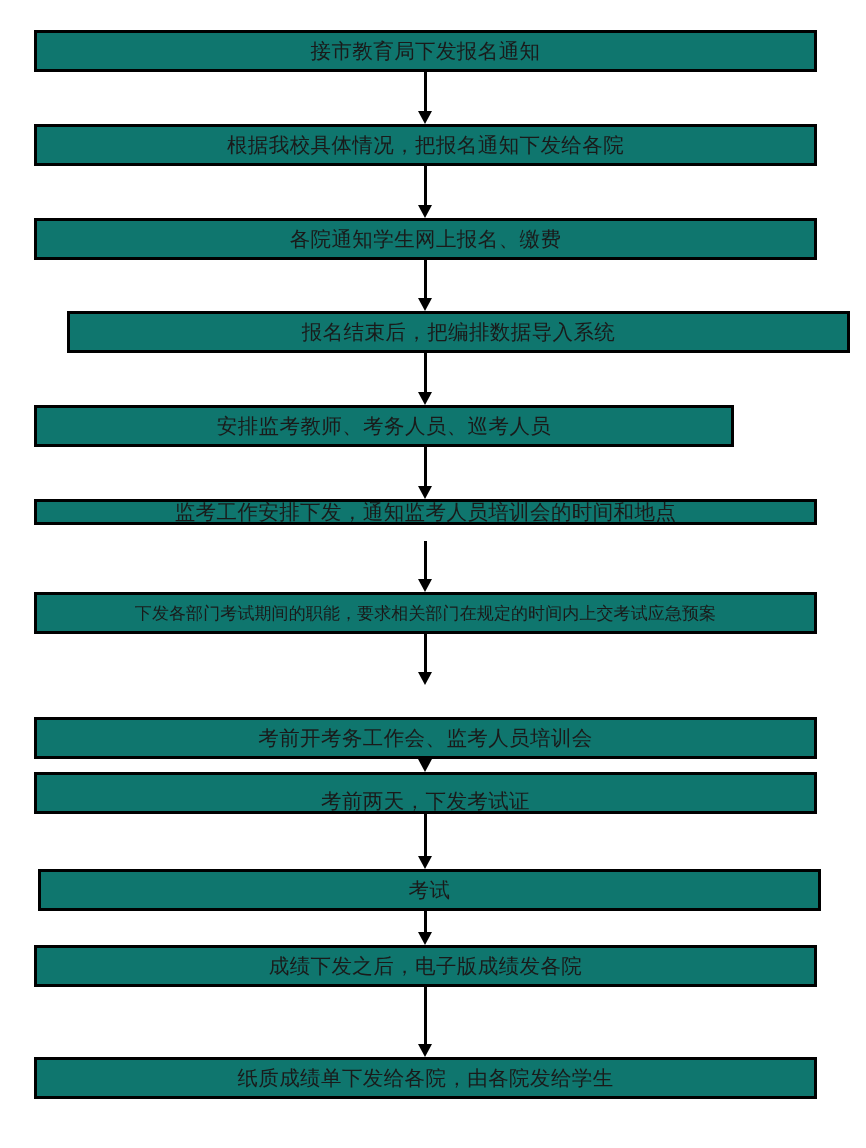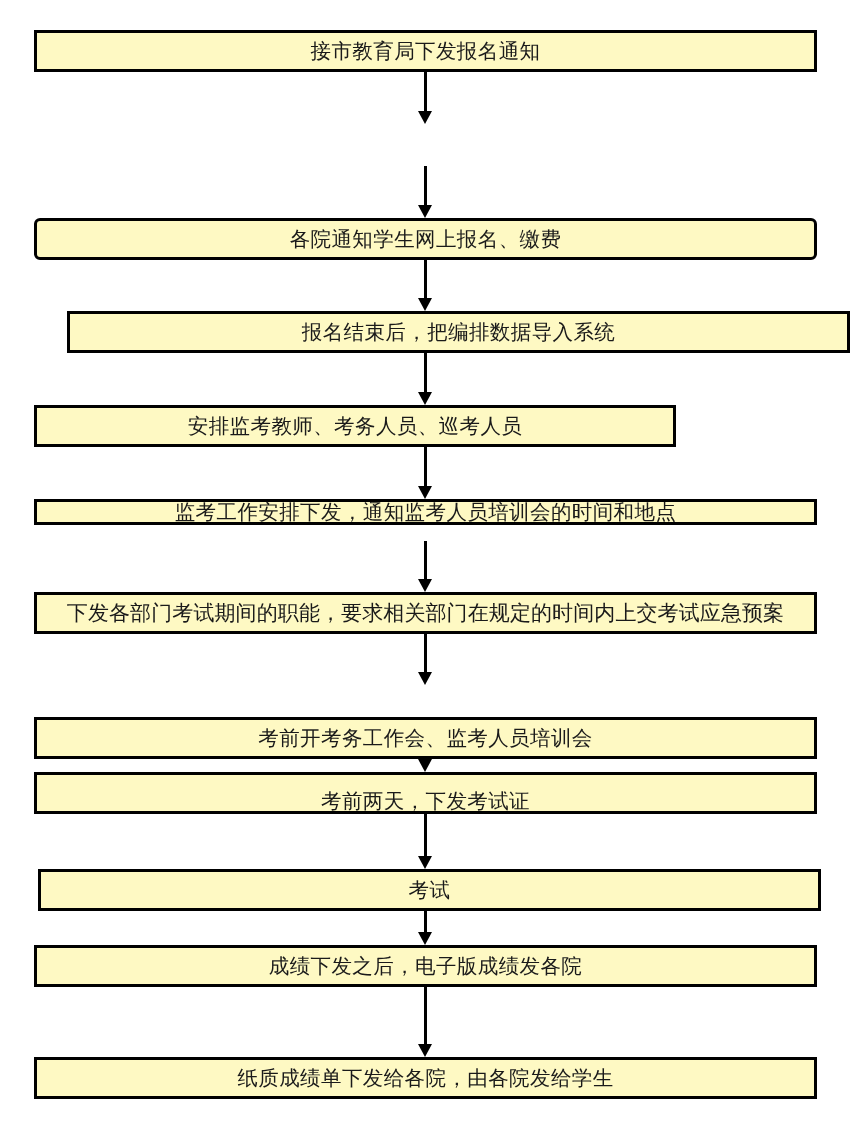--- a/index.html
+++ b/index.html
@@ -23,37 +23,37 @@
     top: 0;
     width: 866px;
     height: 1148px;
   }
 
   
   .node {
     position: absolute;
     box-sizing: border-box;
     border: 3px solid #000000;
-    background: #fef9c3;
+    background: #0f766e;
     display: flex;
     align-items: center;
     justify-content: center;
   }
   .node-label {
     font-family: "DejaVu Serif", "Liberation Serif", serif;
     font-size: 20.5px;
     line-height: 1;
     color: #1a1a1a;
     letter-spacing: 0.4px;
     white-space: nowrap;
     text-align: center;
     font-weight: 400;
   }
   .node.wide .node-label {
-    font-size: 21px;
+    font-size: 17px;
     letter-spacing: 0.1px;
   }
 
   
   .connector {
     position: absolute;
     width: 15px;
     display: block;
   }
   .connector .shaft {
@@ -118,27 +118,30 @@
       <div class="shaft" style="height: 22px;"></div>
       <div class="head"></div>
     </div>
     <div class="connector" style="left: 418px; top: 987px; height: 70px;">
       <div class="shaft" style="height: 58px;"></div>
       <div class="head"></div>
     </div>
     <div class="node" style="left: 34px; top: 30px; width: 783px; height: 42px;">
       <span class="node-label">接市教育局下发报名通知</span>
     </div>
-    <div class="node" style="left: 34px; top: 218px; width: 783px; height: 42px; border-radius: 6px;">
+    <div class="node" style="left: 34px; top: 124px; width: 783px; height: 42px;">
+      <span class="node-label">根据我校具体情况，把报名通知下发给各院</span>
+    </div>
+    <div class="node" style="left: 34px; top: 218px; width: 783px; height: 42px;">
       <span class="node-label">各院通知学生网上报名、缴费</span>
     </div>
     <div class="node" style="left: 34px; top: 311px; width: 783px; height: 42px; margin-left: 33px;">
       <span class="node-label">报名结束后，把编排数据导入系统</span>
     </div>
-    <div class="node" style="left: 34px; top: 405px; width: 642px; height: 42px;">
+    <div class="node" style="left: 34px; top: 405px; width: 700px; height: 42px;">
       <span class="node-label">安排监考教师、考务人员、巡考人员</span>
     </div>
     <div class="node" style="left: 34px; top: 499px; width: 783px; height: 26px;">
       <span class="node-label">监考工作安排下发，通知监考人员培训会的时间和地点</span>
     </div>
     <div class="node wide" style="left: 34px; top: 592px; width: 783px; height: 42px;">
       <span class="node-label">下发各部门考试期间的职能，要求相关部门在规定的时间内上交考试应急预案</span>
     </div>
     <div class="node" style="left: 34px; top: 685px; width: 783px; height: 42px; margin-top: 32px;">
       <span class="node-label">考前开考务工作会、监考人员培训会</span>

